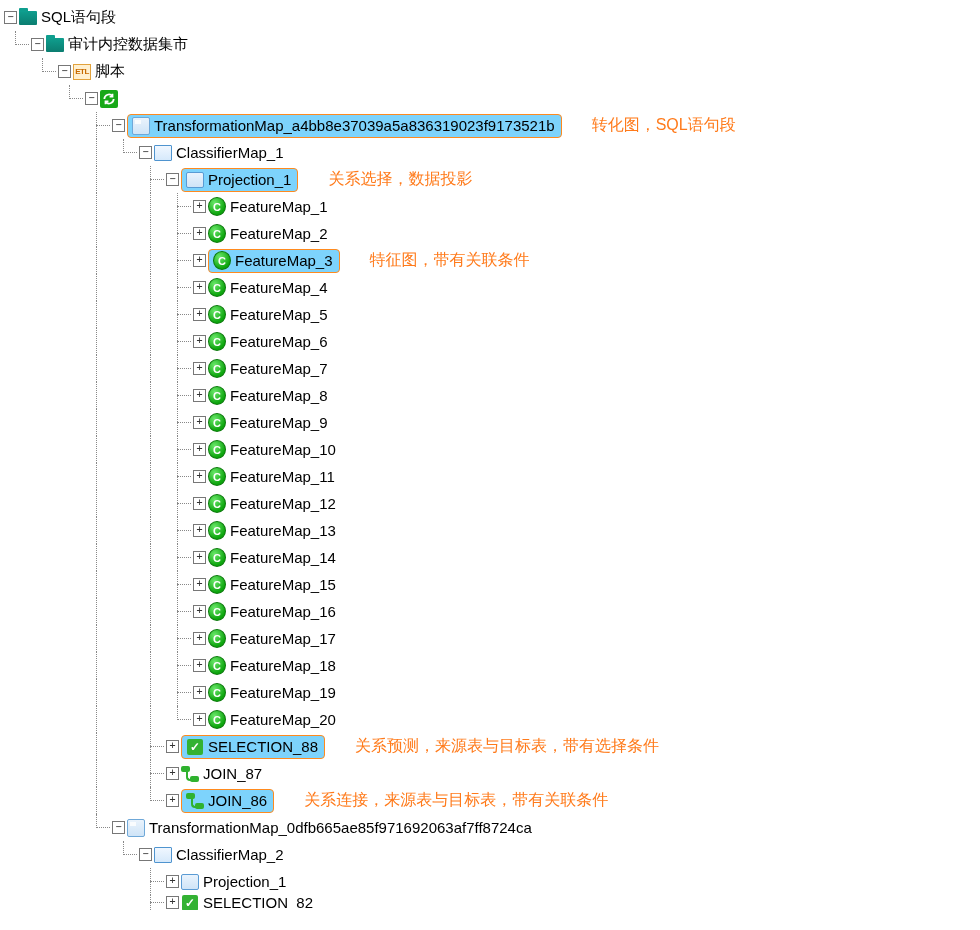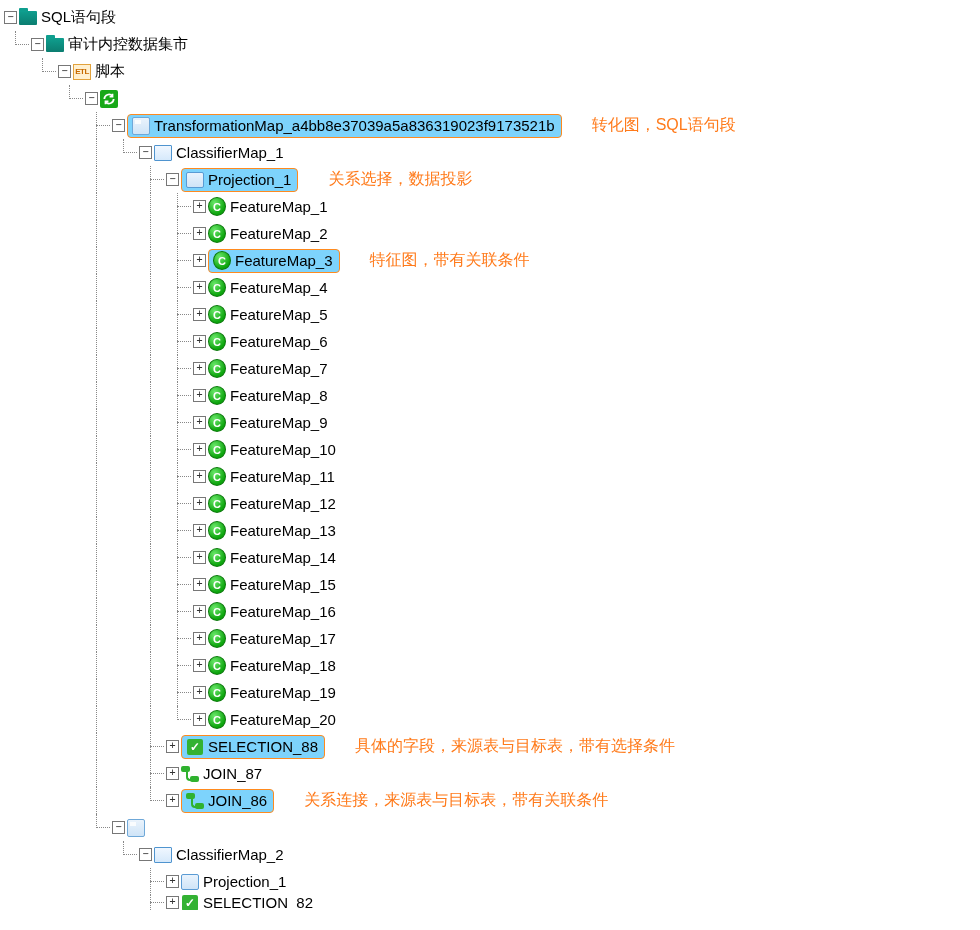--- a/index.html
+++ b/index.html
@@ -775,21 +775,21 @@
       </span>
   <span class="toggle">
         <span class="toggle-box">+</span>
       </span>
   <span class="hl">
     <span class="icon">
           <span class="i-sel">✓</span>
         </span>
     <span class="label" style="background:transparent">SELECTION_88</span>
   </span>
-  <span class="annot">具体的字段，来源表与目标表，带有选择条件</span>
+  <span class="annot">关系预测，来源表与目标表，带有选择条件</span>
 </div>
 
 <div class="row">
   <span class="indent" style="width:27px"></span>
       <span class="indent" style="width:27px"></span>
       <span class="indent" style="width:27px"></span>
   <span class="indent" style="width:27px">
         <span class="vline"></span>
       </span>
   <span class="indent" style="width:27px"></span>
@@ -845,20 +845,21 @@
   <span class="indent" style="width:27px">
         <span class="vline" style="top:0;bottom:50%"></span>
         <span class="hline" style="left:11px;width:14px"></span>
       </span>
   <span class="toggle">
         <span class="toggle-box">−</span>
       </span>
   <span class="icon">
         <span class="i-map"></span>
       </span>
+  <span class="label">TransformationMap_0dfb665ae85f971692063af7ff8724ca</span>
 </div>
 
 <div class="row">
   <span class="indent" style="width:27px"></span>
       <span class="indent" style="width:27px"></span>
       <span class="indent" style="width:27px"></span>
   <span class="indent" style="width:27px"></span>
   <span class="indent" style="width:27px">
         <span class="vline" style="top:0;bottom:50%"></span>
         <span class="hline" style="left:11px;width:14px"></span>

